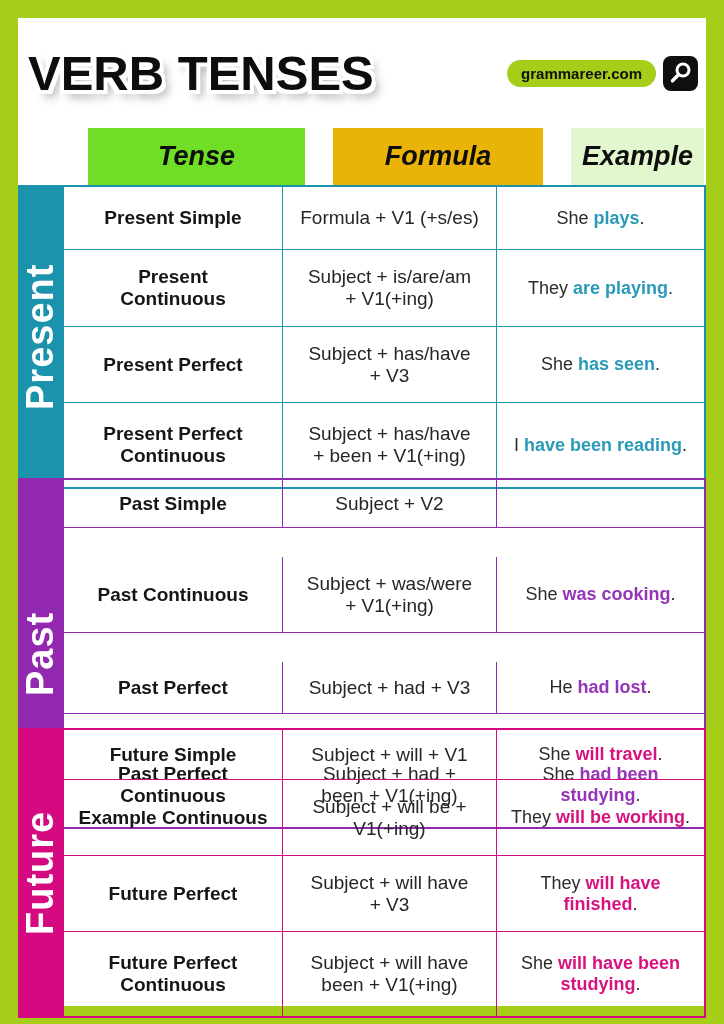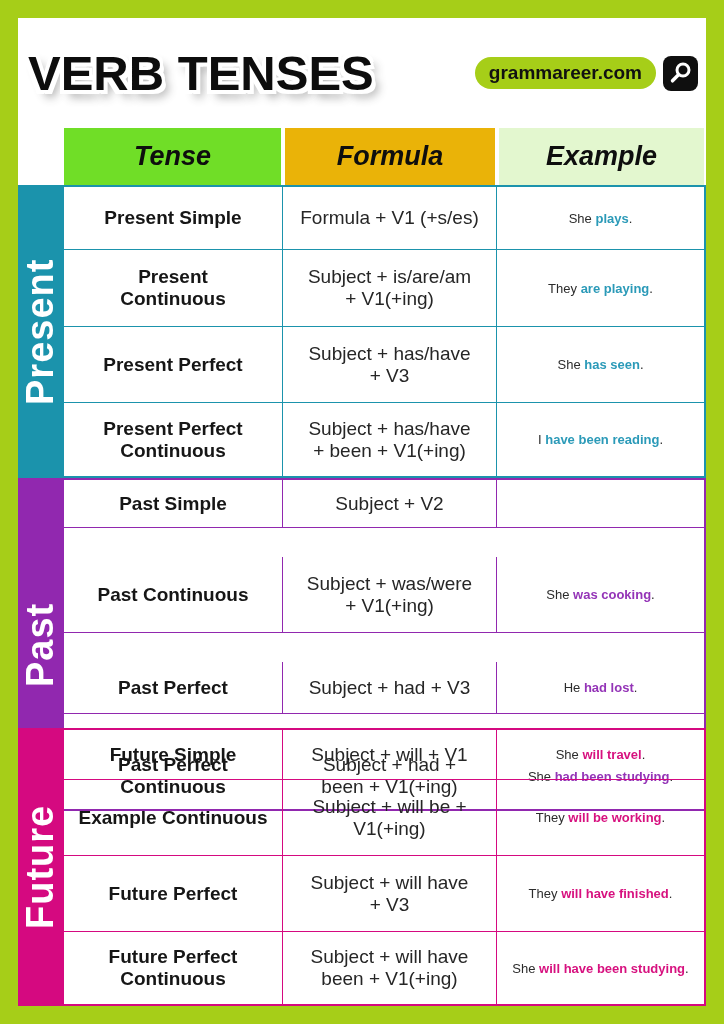--- a/index.html
+++ b/index.html
@@ -33,33 +33,34 @@
       -3px -3px 0 #fff, 0 -3px 0 #fff, 3px -3px 0 #fff,
       -3px  0   0 #fff, 3px  0   0 #fff,
       -3px  3px 0 #fff, 0  3px 0 #fff, 3px 3px 0 #fff,
       -4px  4px 0 #fff, 4px 4px 0 #fff,
        6px  7px 10px rgba(50,50,50,.45);
   }
   .brand { margin-left: auto; display: flex; align-items: center; gap: 7px; }
   .pill {
     border-radius: 16px;
     padding: 5px 14px;
-    font-size: 19px; font-weight: bold; color: #111;
+    font-size: 15px; font-weight: bold; color: #111;
     white-space: nowrap;
   }
   .search-btn {
     width: 35px; height: 35px; border: none; background: transparent;
     padding: 0; cursor: pointer; display: block;
   }
 
   
   .colhead {
     height: 57px;
     display: grid;
     grid-template-columns: 44px 221px 214px 1fr;
+    gap: 24px;
   }
   .hcell {
     margin: 0 2px;
     display: flex; align-items: center; justify-content: center;
     font-size: 27px; font-weight: 800; font-style: italic;
     color: #0e0e0e;
   }
 
   
   .tbody { flex: 1; display: flex; flex-direction: column; }
@@ -88,34 +89,34 @@
   .row {
     display: grid;
     grid-template-columns: 219px 214px 1fr;
     border-bottom: 1.5px solid var(--c);
   }
   .row:last-child { border-bottom: none; }
 
   .cell {
     display: flex; align-items: center; justify-content: center;
     text-align: center;
-    padding: 11px 8px;
+    padding: 20px 8px;
     overflow: hidden;
   }
   .cell.tense {
     font-weight: bold; font-size: 19px; color: #161616;
     white-space: pre-line;
     border-right: 1.5px solid var(--c);
   }
   .cell.formula {
     font-size: 19px; color: #262626;
     white-space: pre-line;
     border-right: 1.5px solid var(--c);
   }
-  .cell.example { font-size: 13px; color: #2c2c2c; padding: 3px 6px; }
+  .cell.example { font-size: 18px; color: #2c2c2c; padding: 3px 6px; }
   .cell.example .hl { color: var(--t); font-weight: bold; }
 </style>
 </head>
 <body>
 
 <div class="poster" style="background: rgb(166, 206, 24);">
   <div class="inner">
 
     <div class="top">
       <div class="title">VERB TENSES</div>

